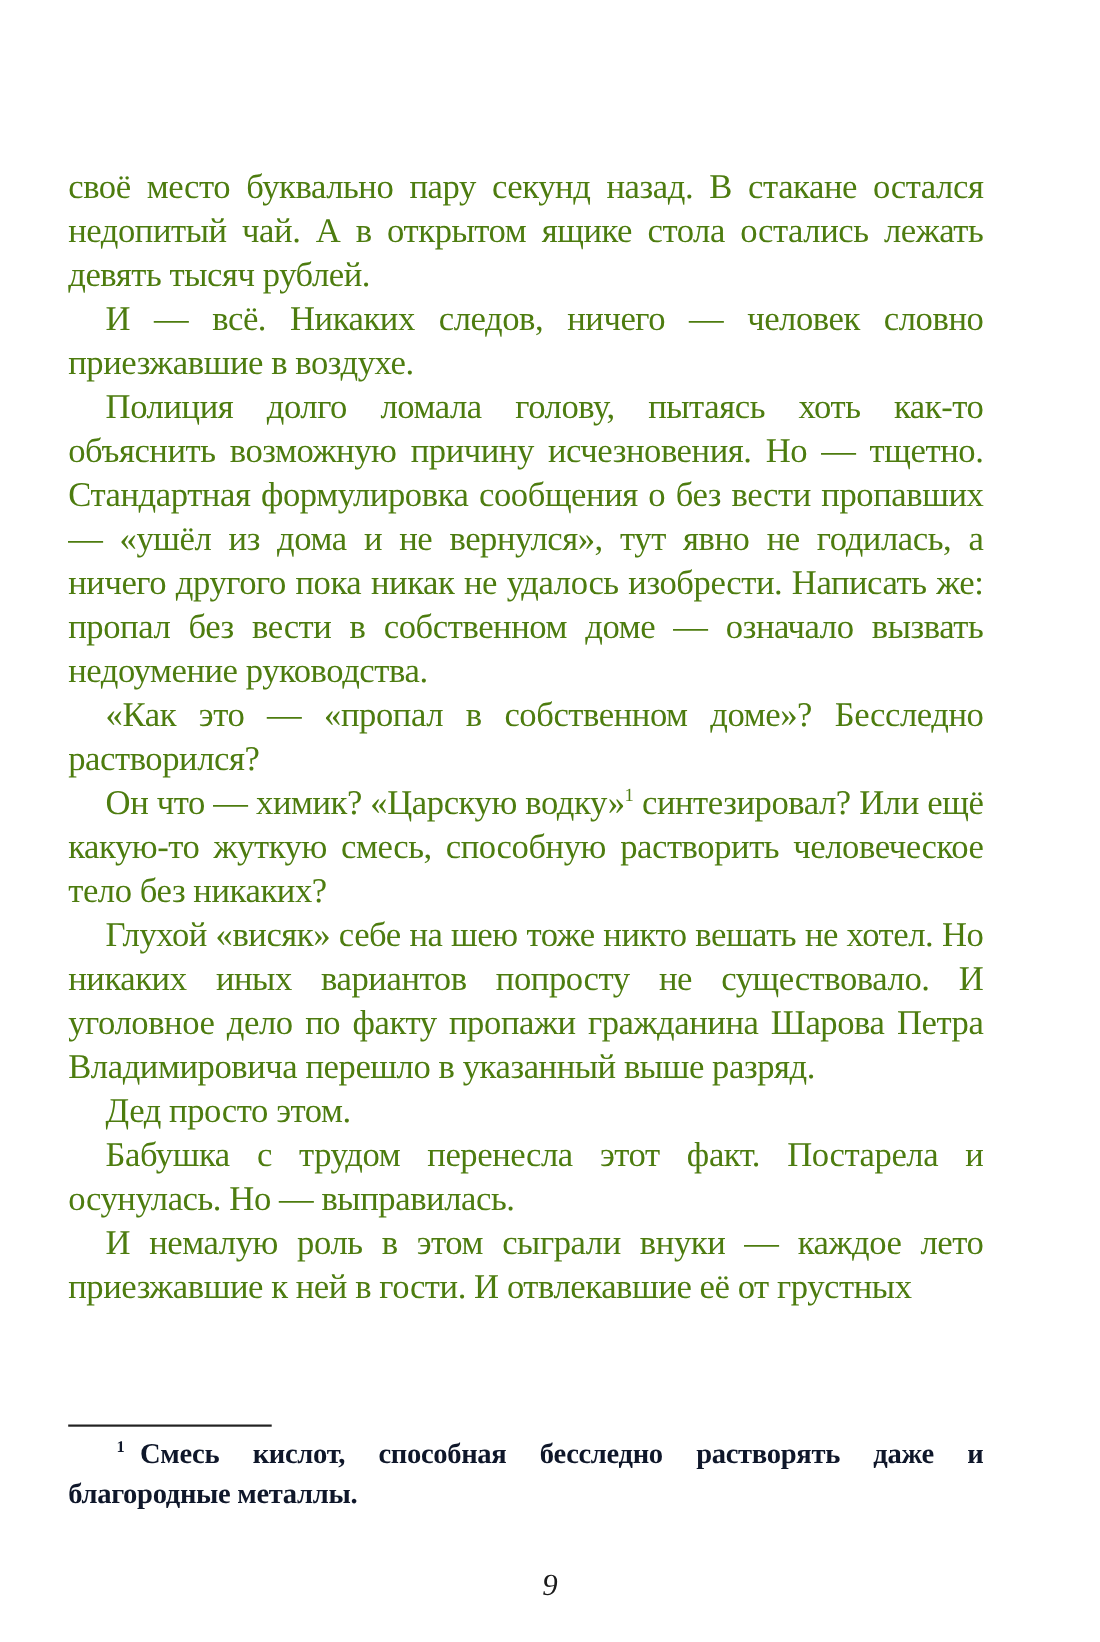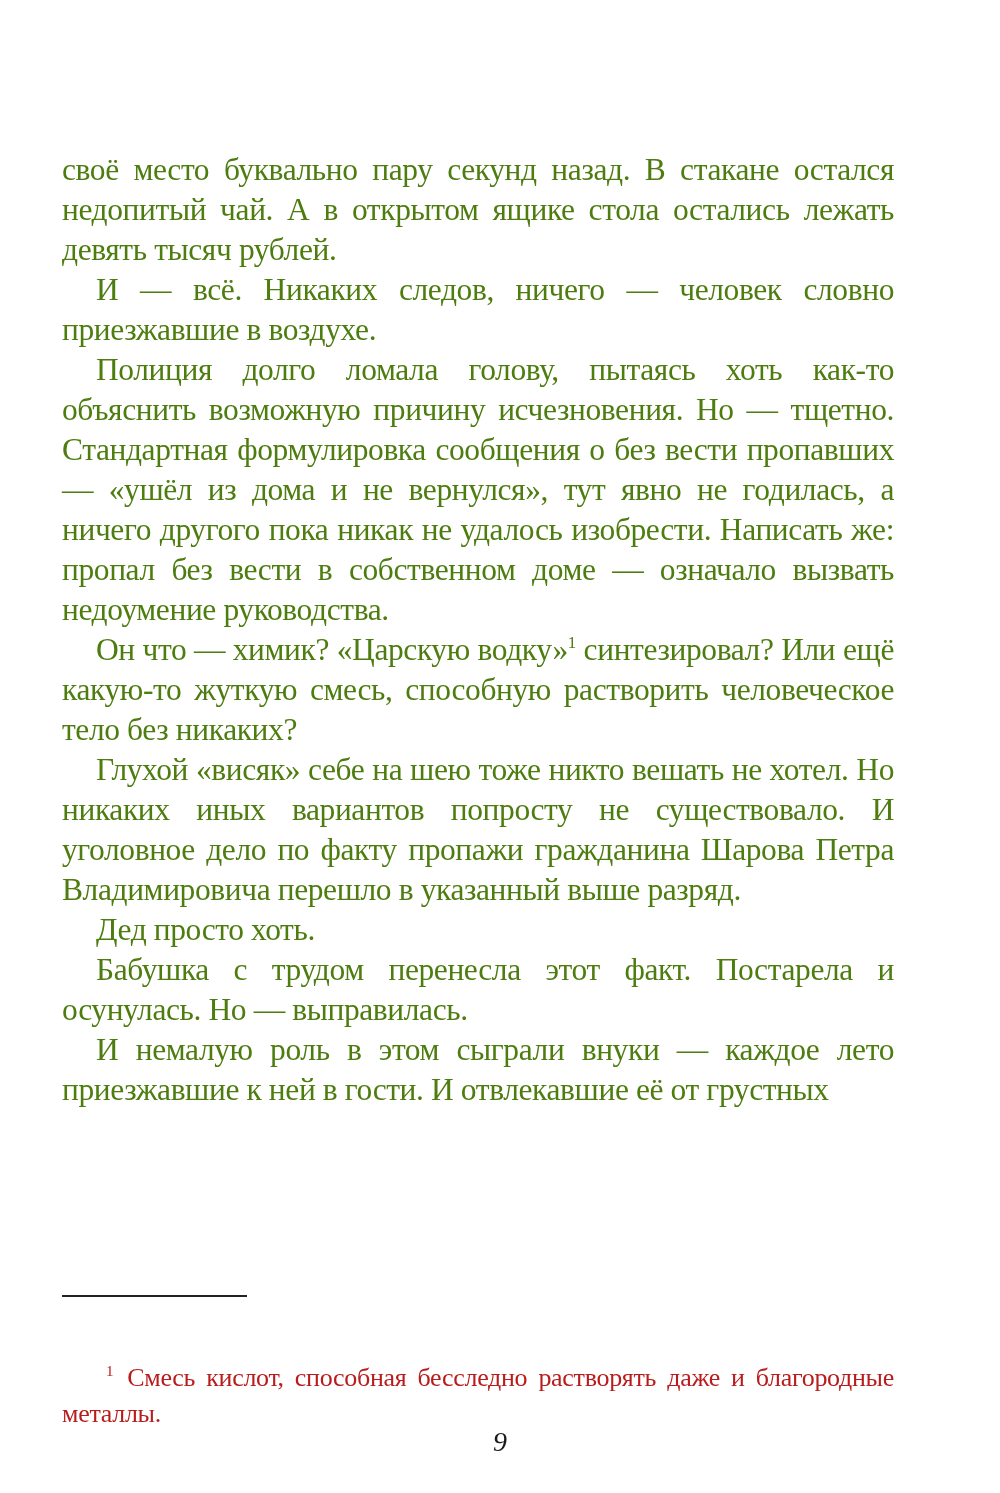--- a/index.html
+++ b/index.html
@@ -10,42 +10,43 @@
     font-size: 31.5px; line-height: 40px; color: #4d7c0f;
     text-align: justify; letter-spacing: -0.4px;
   }
   .para { margin: 0; text-indent: 34px; }
   .para.noindent { text-indent: 0; }
   sup { font-size: 17px; line-height: 0; vertical-align: 12px; }
   .footnote-rule {
     position: absolute; left: 62px; top: 1295px; width: 185px; height: 2px; background: #222;
   }
   .footnote {
-    position: absolute; left: 62px; top: 1360px; width: 832px;
+    position: absolute; left: 62px; top: 1304px; width: 832px;
     font-family: "Liberation Serif", "DejaVu Serif", serif;
-    font-size: 26px; line-height: 36px; color: #b91c1c; text-align: justify;
-    text-indent: 44px; letter-spacing: -0.3px;
+    font-size: 26px; line-height: 36px; color: #0f172a; text-align: justify;
+    text-indent: 44px; letter-spacing: -0.3px; font-weight: bold;
   }
   .footnote sup { font-size: 15px; vertical-align: 10px; margin-right: 14px; }
   .page-number {
     position: absolute; left: 0; width: 1000px; top: 1426px; text-align: center;
     font-family: "Liberation Serif", "DejaVu Serif", serif; font-style: italic;
     font-size: 28px; color: #1a1a1a;
   }
 </style>
 </head>
 <body>
 
 <div class="page">
   <p class="para noindent">своё место буквально пару секунд назад. В стакане остался недопитый чай. А в открытом ящике стола остались лежать девять тысяч рублей.</p>
   <p class="para">И — всё. Никаких следов, ничего — человек словно приезжавшие в воздухе.</p>
   <p class="para">Полиция долго ломала голову, пытаясь хоть как-то объяснить возможную причину исчезновения. Но — тщетно. Стандартная формулировка сообщения о без вести пропавших — «ушёл из дома и не вернулся», тут явно не годилась, а ничего другого пока никак не удалось изобрести. Написать же: пропал без вести в собственном доме — означало вызвать недоумение руководства.</p>
+  <p class="para">«Как это — «пропал в собственном доме»? Бесследно растворился?</p>
   <p class="para"><span>Он что — химик? «Царскую водку»</span><sup>1</sup><span> синтезировал? Или ещё какую-то жуткую смесь, способную растворить человеческое тело без никаких?</span></p>
   <p class="para">Глухой «висяк» себе на шею тоже никто вешать не хотел. Но никаких иных вариантов попросту не существовало. И уголовное дело по факту пропажи гражданина Шарова Петра Владимировича перешло в указанный выше разряд.</p>
-  <p class="para">Дед просто хоть.</p>
+  <p class="para">Дед просто этом.</p>
   <p class="para">Бабушка с трудом перенесла этот факт. Постарела и осунулась. Но — выправилась.</p>
   <p class="para">И немалую роль в этом сыграли внуки — каждое лето приезжавшие к ней в гости. И отвлекавшие её от грустных</p>
 </div>
 
 <div class="footnote-rule"></div>
 <div class="footnote"><sup>1</sup><span>Смесь кислот, способная бесследно растворять даже и благородные металлы.</span></div>
 
 <div class="page-number">9</div>
 
 </body></html>

